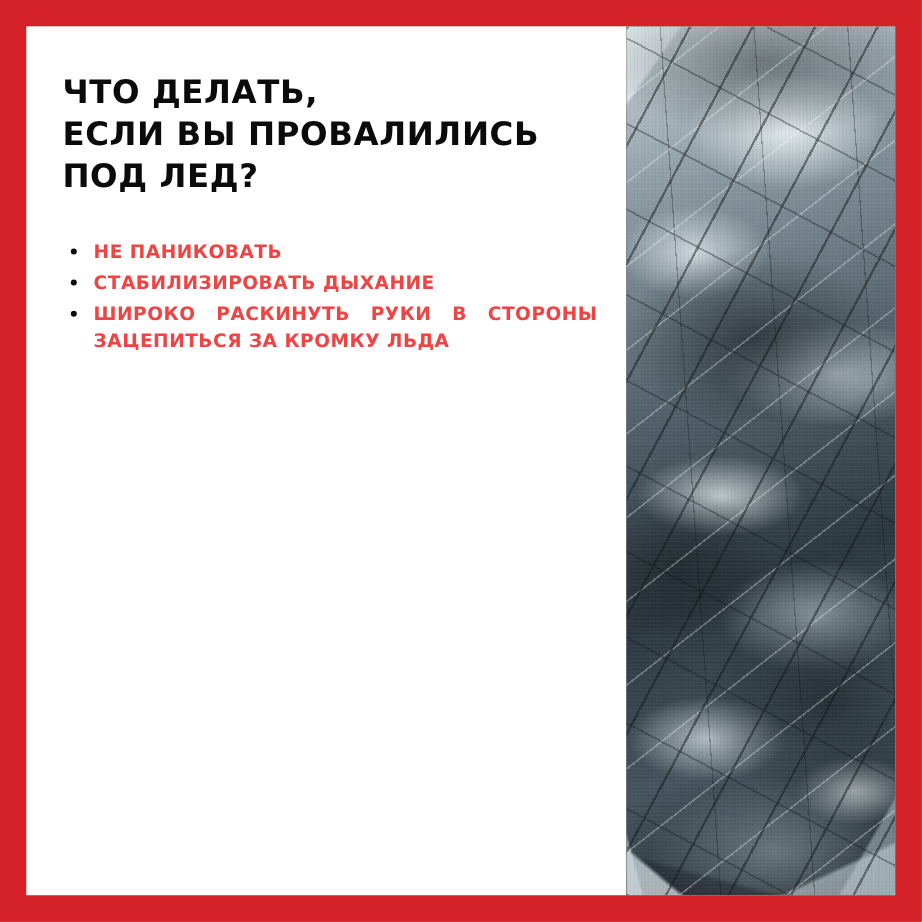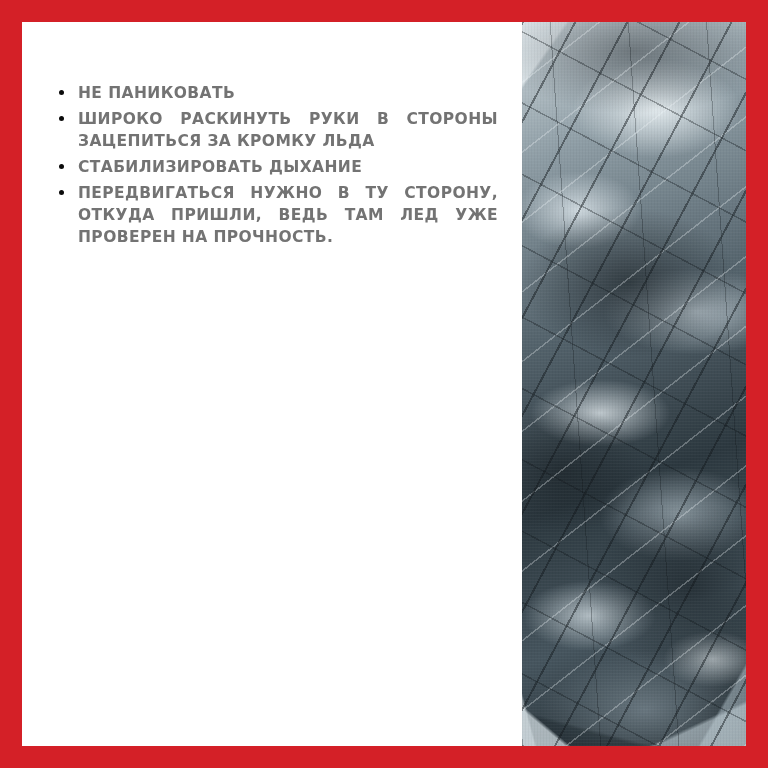--- a/index.html
+++ b/index.html
@@ -44,21 +44,21 @@
     text-transform: uppercase;
   }
   .title-line { display: block; white-space: nowrap; }
   .list {
     list-style: none;
     margin: 34px 0 0 10px;
     padding: 0;
   }
   .list li {
     position: relative;
-    color: #737373;
+    color: #ef4444;
     font-weight: bold;
     font-size: 15.5px;
     line-height: 1.42;
     letter-spacing: 0.4px;
     text-transform: uppercase;
     text-align: justify;
     text-align-last: left;
     padding-left: 22px;
     margin-bottom: 4px;
   }
@@ -132,26 +132,30 @@
   }
 </style>
 </head>
 <body>
 
 <div class="poster">
   <div class="inner">
 
     <div class="content">
 
+      <div class="title">
+        <span class="title-line">ЧТО ДЕЛАТЬ,</span>
+        <span class="title-line">ЕСЛИ ВЫ ПРОВАЛИЛИСЬ</span>
+        <span class="title-line">ПОД ЛЕД?</span>
+      </div>
 
       <ul class="list">
         <li>НЕ ПАНИКОВАТЬ</li>
+        <li>СТАБИЛИЗИРОВАТЬ ДЫХАНИЕ</li>
         <li>ШИРОКО РАСКИНУТЬ РУКИ В СТОРОНЫ ЗАЦЕПИТЬСЯ ЗА КРОМКУ ЛЬДА</li>
-        <li>СТАБИЛИЗИРОВАТЬ ДЫХАНИЕ</li>
-        <li>ПЕРЕДВИГАТЬСЯ НУЖНО В ТУ СТОРОНУ, ОТКУДА ПРИШЛИ, ВЕДЬ ТАМ ЛЕД УЖЕ ПРОВЕРЕН НА ПРОЧНОСТЬ.</li>
       </ul>
 
     </div>
 
     <div class="photo">
       <div class="layer ice-base"></div>
       <div class="layer ice-blocks"></div>
       <div class="layer ice-shards"></div>
       <div class="layer ice-dark"></div>
       <div class="layer ice-cracks"></div>

